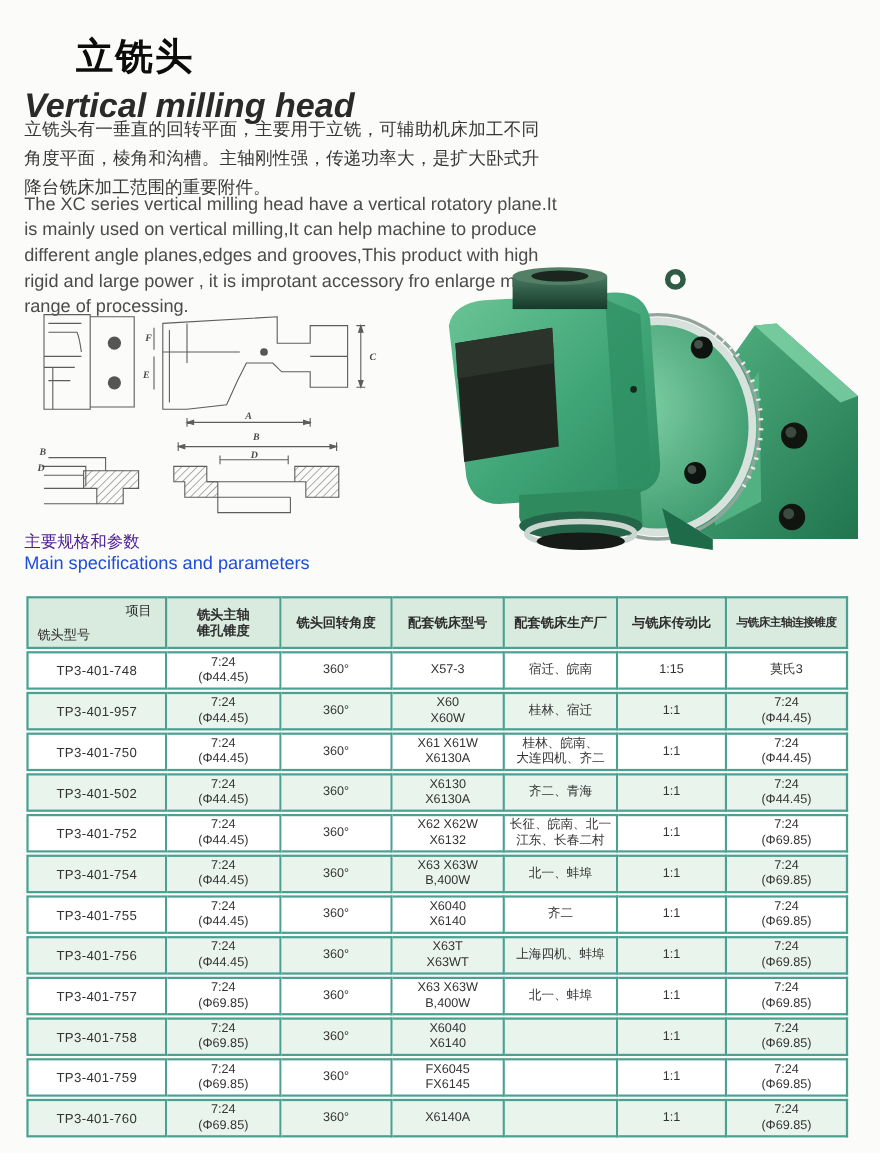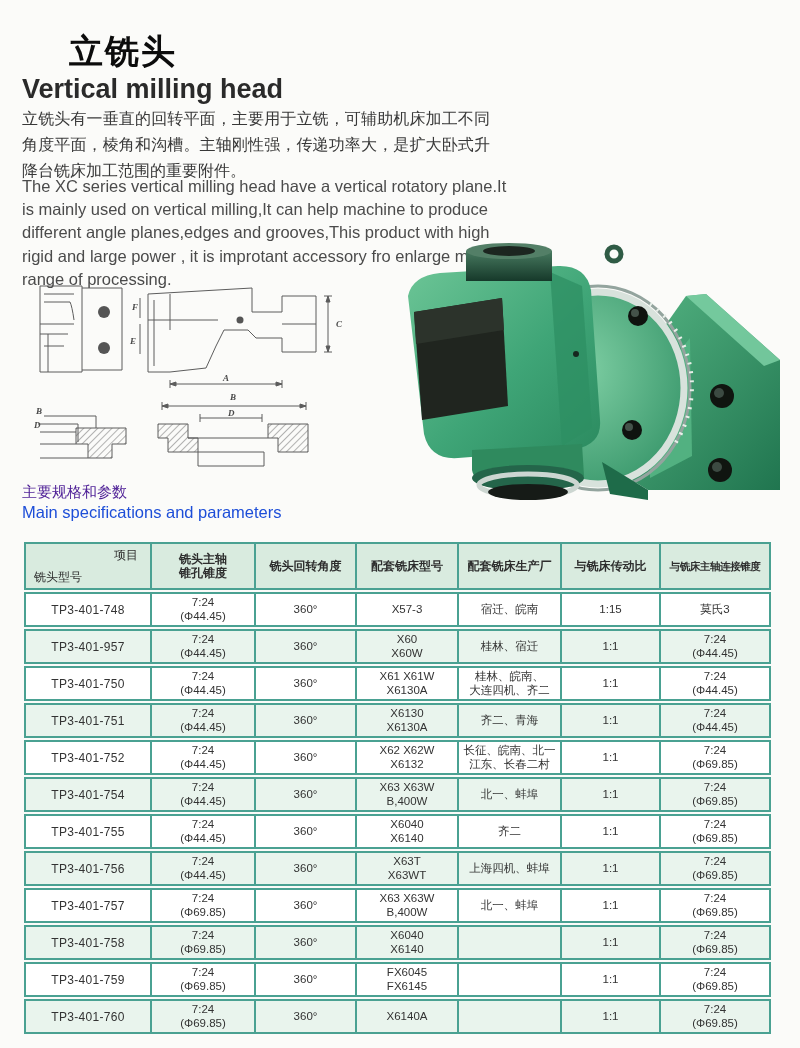--- a/index.html
+++ b/index.html
@@ -8,21 +8,21 @@
     --stripe:#e9f4ed;
     --ink:#333;
   }
   html,body{margin:0;padding:0;}
   body{
     width:800px;height:1048px;position:relative;overflow:hidden;
     background:#fbfbf9;color:#222;
     font-family:"Liberation Sans","DejaVu Sans",sans-serif;
   }
   .title-zh{position:absolute;left:22px;top:6px;font-size:34px;font-weight:bold;color:#0c0c0c;letter-spacing:2px;margin-left:47px;}
-  .title-en{position:absolute;left:22px;top:52px;font-size:27px;color:#2a2a2a;}
+  .title-en{position:absolute;left:22px;top:52px;font-size:31px;color:#2a2a2a;font-style:italic;}
   .desc-zh{position:absolute;left:22px;top:90px;width:468px;font-size:16px;line-height:1.62;color:#383838;font-weight:500;text-align:justify;}
   .desc-en{position:absolute;left:22px;top:158px;width:486px;font-size:16.5px;line-height:1.42;color:#4b4b4b;}
   .drawing-box{position:absolute;left:20px;top:272px;}
   .photo-box{position:absolute;left:350px;top:238px;}
   .sec-zh{position:absolute;left:22px;top:483px;font-size:15px;color:#4c1d95;font-weight:500;}
   .sec-en{position:absolute;left:22px;top:503px;font-size:16.5px;color:#1d4ed8;}
 
   table.spec{
     position:absolute;left:24px;top:540px;width:747px;
     border-collapse:separate;border-spacing:0 2px;table-layout:fixed;
@@ -231,21 +231,21 @@
         <td>360°</td>
         <td>X61 X61W
 X6130A</td>
         <td>桂林、皖南、
 大连四机、齐二</td>
         <td>1:1</td>
         <td>7:24
 (Φ44.45)</td>
       </tr>
       <tr>
-        <td>TP3-401-751</td>
+        <td>TP3-401-502</td>
         <td>7:24
 (Φ44.45)</td>
         <td>360°</td>
         <td>X6130
 X6130A</td>
         <td>齐二、青海</td>
         <td>1:1</td>
         <td>7:24
 (Φ44.45)</td>
       </tr>

